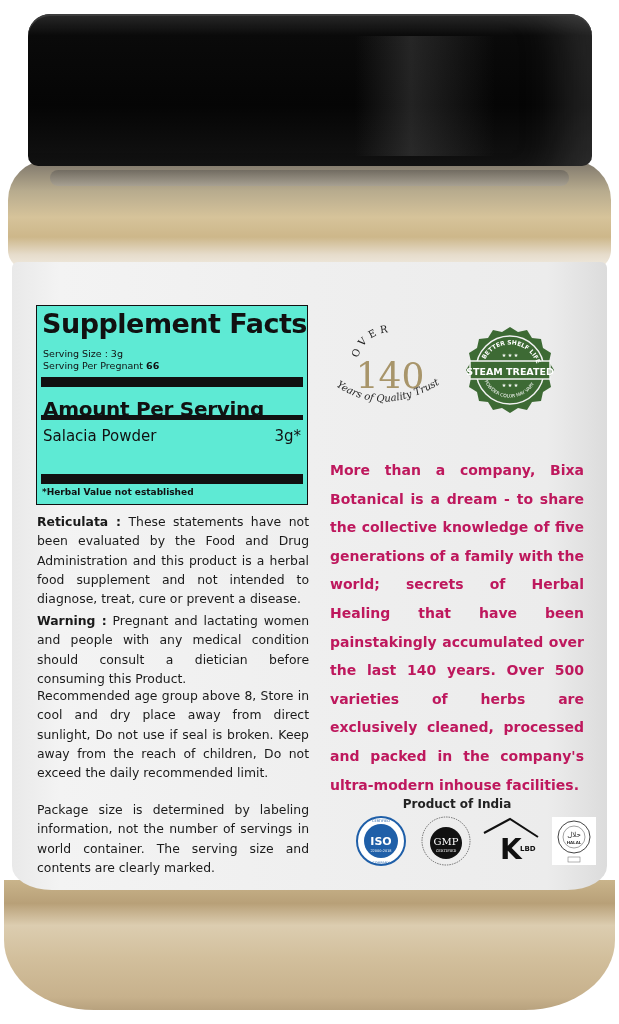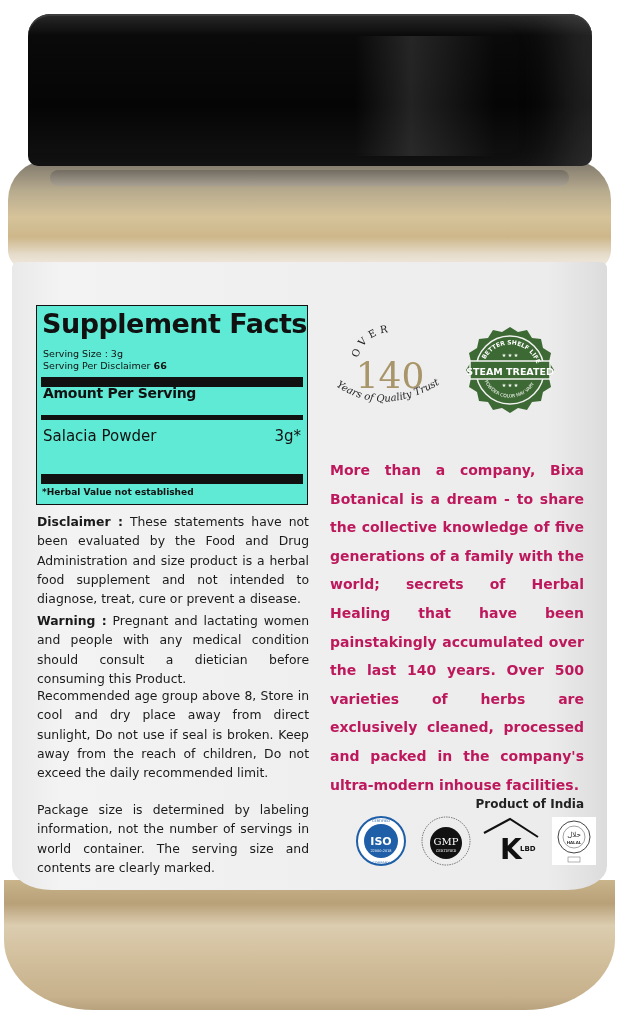--- a/index.html
+++ b/index.html
@@ -22,65 +22,65 @@
        background:linear-gradient(90deg,#e9e9e9 0%,#f3f3f3 8%,#efefef 50%,#ececec 90%,#dcdcdc 100%);
        border-radius:6px 6px 40px 40px / 6px 6px 24px 24px;}
 
   
   .facts{position:absolute;left:36px;top:305px;width:270px;height:198px;border:1.5px solid #111;background:#5eead4;
        font-family:"DejaVu Sans",sans-serif;color:#111;}
   .facts-title{position:absolute;left:5px;top:2px;font-size:27px;font-weight:bold;letter-spacing:-0.5px;white-space:nowrap;}
   .facts-serv{position:absolute;left:6px;top:42px;font-size:9.5px;line-height:12px;}
   .bar-thick{position:absolute;left:4px;width:262px;height:10px;background:#111;}
   .bar-mid{position:absolute;left:4px;width:262px;height:5px;background:#111;}
-  .amount{position:absolute;left:6px;top:79px;font-size:14px;font-weight:bold;letter-spacing:-0.3px;text-align:center;}
+  .amount{position:absolute;left:6px;top:91px;font-size:20px;font-weight:bold;letter-spacing:-0.3px;text-align:center;}
   .ingr{position:absolute;left:6px;font-size:15px;}
   .ingr-amt{position:absolute;right:6px;top:121px;font-size:15px;}
   .dv-note{position:absolute;left:5px;top:181px;font-size:9px;font-weight:bold;}
 
   
   .ltext{position:absolute;left:37px;width:272px;font-size:12.4px;line-height:19.3px;color:#1a1a1a;text-align:justify;}
   .ltext b{font-weight:bold;}
 
   
   .rtext{position:absolute;left:330px;top:456px;width:254px;font-size:14px;line-height:28.6px;color:#be185d;text-align:justify;font-weight:bold;}
 
   .badge140{position:absolute;left:330px;top:320px;width:120px;height:100px;}
   .steam{position:absolute;left:465px;top:325px;width:90px;height:90px;}
 
-  .origin{position:absolute;left:330px;top:797px;width:254px;text-align:right;font-size:12px;font-weight:bold;color:#222;}
+  .origin{position:absolute;left:330px;top:797px;width:254px;text-align:center;font-size:12px;font-weight:bold;color:#222;}
   .certs{position:absolute;left:350px;top:815px;width:254px;height:56px;}
   .cert{position:absolute;top:0;width:52px;height:52px;}
 </style>
 </head>
 <body>
 
 <div class="neck"></div>
 <div class="neck-band"></div>
 <div class="lid"></div>
 <div class="lid-shine"></div>
 <div class="base"></div>
 <div class="label"></div>
 
 <div class="facts">
   <div class="facts-title">Supplement Facts</div>
   <div class="facts-serv">
     <div>Serving Size : 3g</div>
-    <div><span>Serving Per Disclaimer </span><b>66</b></div>
+    <div><span>Serving Per Pregnant </span><b>66</b></div>
   </div>
   <div class="bar-thick" style="top:71px"></div>
   <div class="amount">Amount Per Serving</div>
   <div class="bar-mid" style="top:109px"></div>
   <div class="ingr" style="top:121px">Salacia Powder</div>
   <div class="ingr-amt">3g*</div>
   <div class="bar-thick" style="top:168px"></div>
   <div class="dv-note">*Herbal Value not established</div>
 </div>
 
-<div class="ltext" style="top:512px"><b>Disclaimer :</b><span> These statements have not been evaluated by the Food and Drug Administration and size product is a herbal food supplement and not intended to diagnose, treat, cure or prevent a disease.</span></div>
+<div class="ltext" style="top:512px"><b>Reticulata :</b><span> These statements have not been evaluated by the Food and Drug Administration and this product is a herbal food supplement and not intended to diagnose, treat, cure or prevent a disease.</span></div>
 <div class="ltext" style="top:611px"><b>Warning :</b><span> Pregnant and lactating women and people with any medical condition should consult a dietician before consuming this Product.</span></div>
 <div class="ltext" style="top:686px">Recommended age group above 8, Store in cool and dry place away from direct sunlight, Do not use if seal is broken. Keep away from the reach of children, Do not exceed the daily recommended limit.</div>
 <div class="ltext" style="top:800px">Package size is determined by labeling information, not the number of servings in world container. The serving size and contents are clearly marked.</div>
 
 <svg class="badge140" viewBox="0 0 120 100">
   <defs>
     <path id="arcTop" d="M28,38 A34,34 0 0 1 92,32"></path>
     <path id="arcBot" d="M6,66 Q55,100 116,60"></path>
   </defs>
   <text font-family="DejaVu Serif, serif" font-size="10" fill="#222" letter-spacing="4"><textPath href="#arcTop">OVER</textPath></text>

